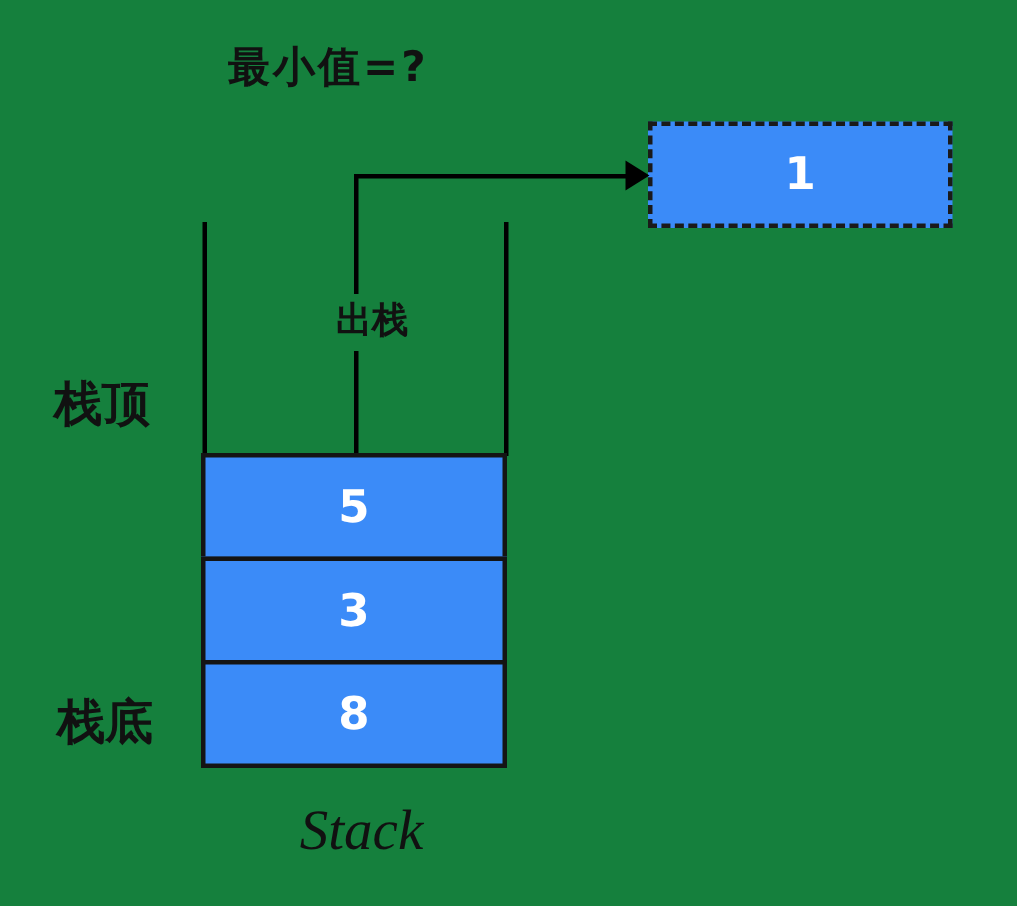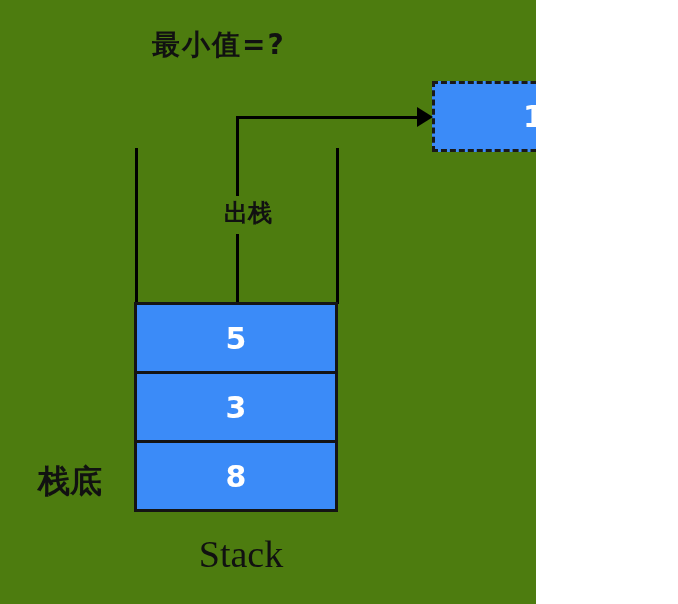--- a/index.html
+++ b/index.html
@@ -3,23 +3,23 @@
 <meta charset="utf-8">
 <style>
   html, body {
     margin: 0;
     padding: 0;
     background: #ffffff;
     font-family: "DejaVu Sans", "Liberation Sans", sans-serif;
   }
   .canvas {
     position: relative;
-    width: 536px;
+    width: 678px;
     height: 604px;
-    background: #4d7c0f;
+    background: #15803d;
     overflow: hidden;
   }
   .abs { position: absolute; }
 
   
   .diagram-title {
     left: 152px;
     top: 26px;
     width: 160px;
     font-size: 28px;
@@ -128,20 +128,21 @@
   .label-top    { left: 36px; top: 248px; }
   .label-bottom { left: 38px; top: 460px; }
 
   
   .stack-caption {
     left: 186px;
     top: 532px;
     width: 110px;
     text-align: center;
     font-size: 38px;
+    font-style: italic;
     font-family: "Liberation Serif", "DejaVu Serif", serif;
     color: #111111;
     white-space: nowrap;
   }
 </style>
 </head>
 <body>
 
 <div class="canvas">
 
@@ -153,20 +154,21 @@
 
   <div class="abs arrow-v-bottom"></div>
   <div class="abs pop-label">出栈</div>
   <div class="abs arrow-v-top"></div>
   <div class="abs arrow-h"></div>
   <div class="abs arrow-head"></div>
 
   <div class="abs wall wall-left"></div>
   <div class="abs wall wall-right"></div>
 
+  <div class="abs side-label label-top">栈顶</div>
 
   <div class="abs side-label label-bottom">栈底</div>
 
   <div class="abs cells">
     <div class="cell">5</div>
     <div class="cell">3</div>
     <div class="cell">8</div>
   </div>
 
   <div class="abs stack-caption">Stack</div>

